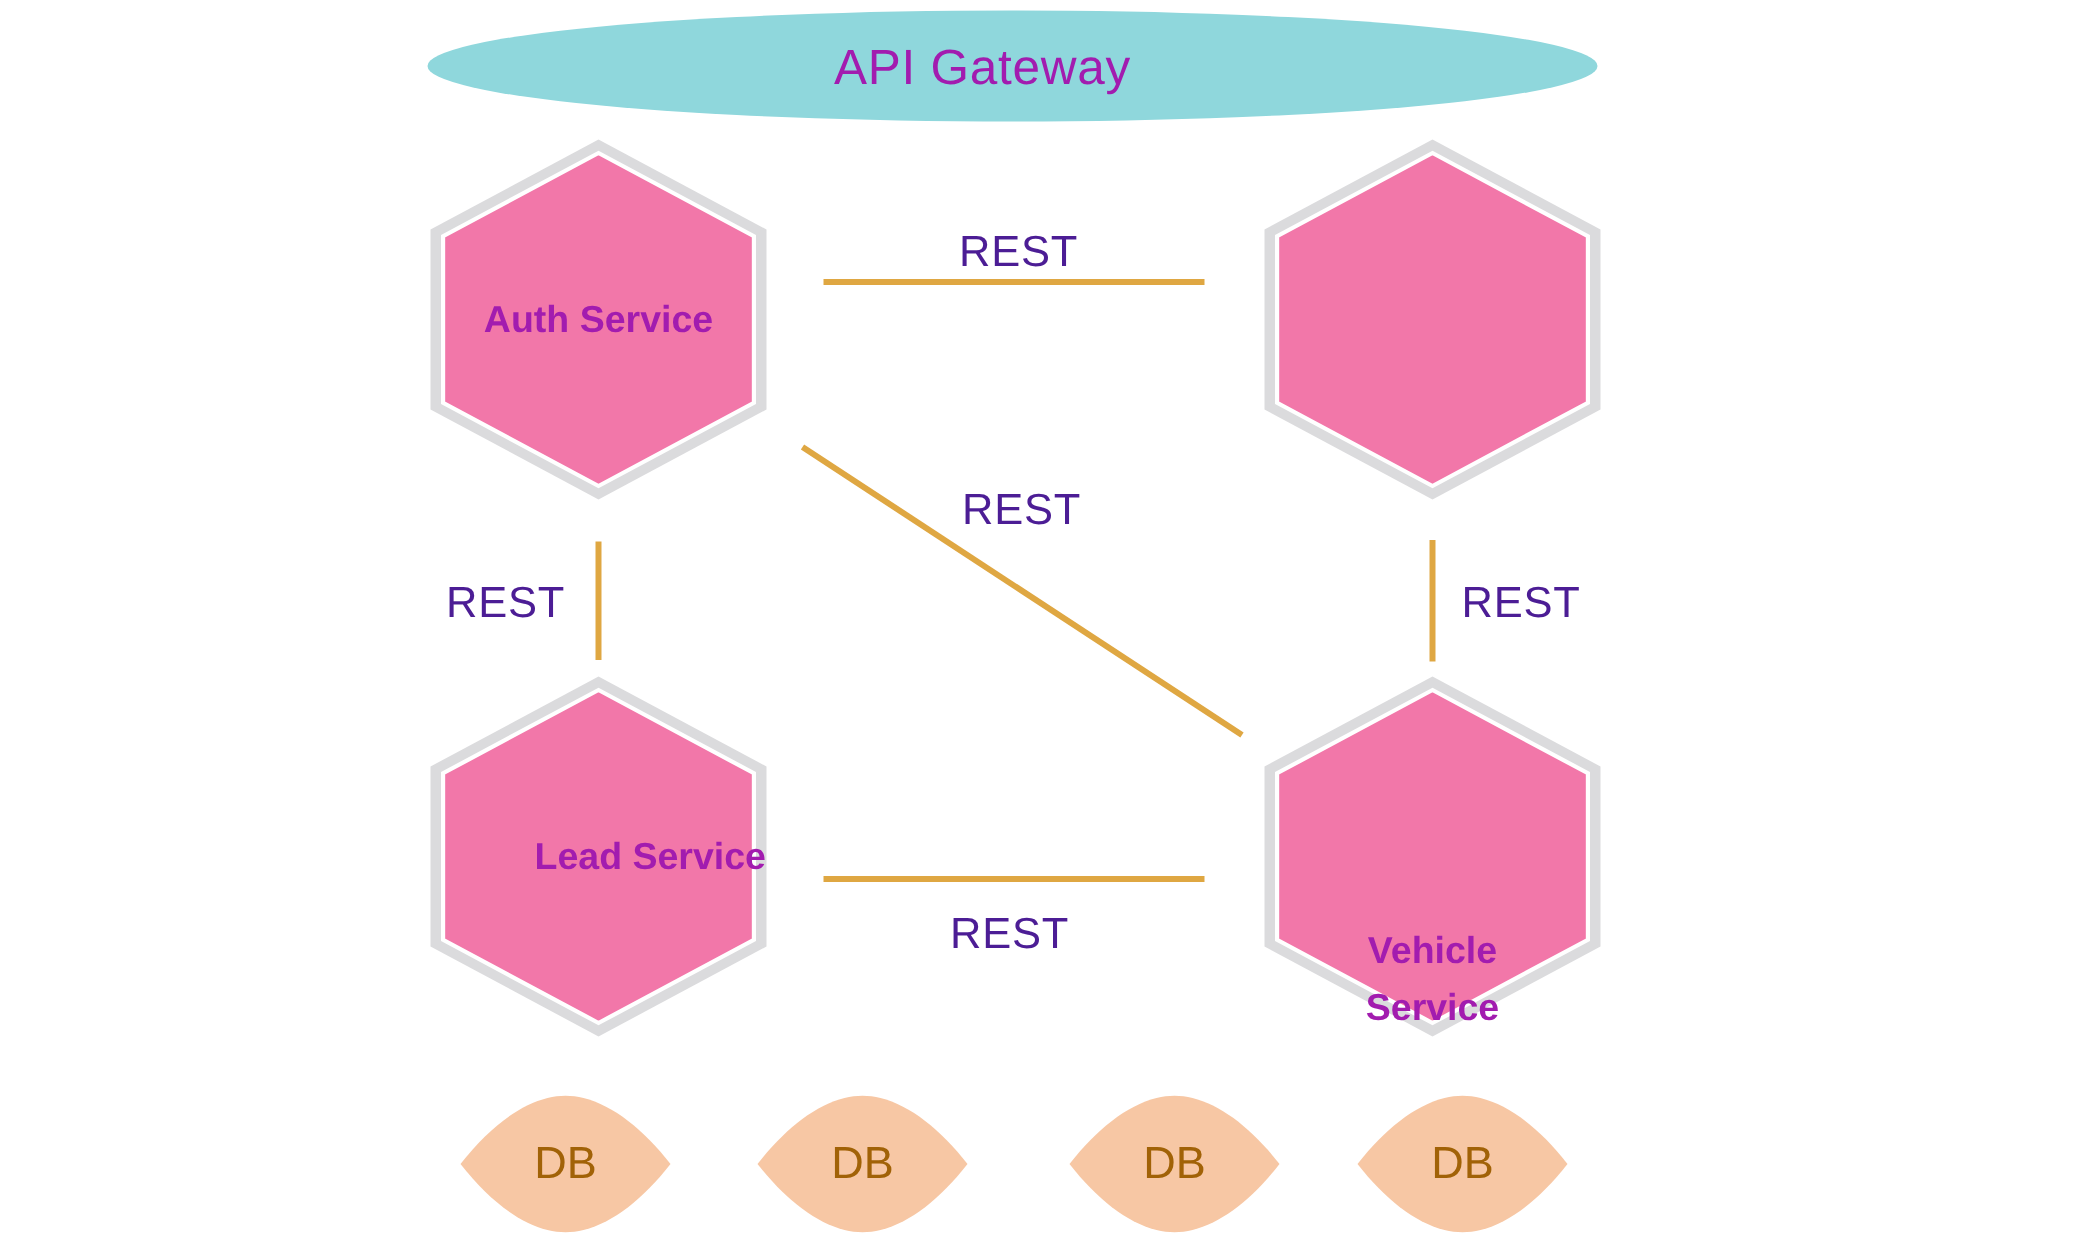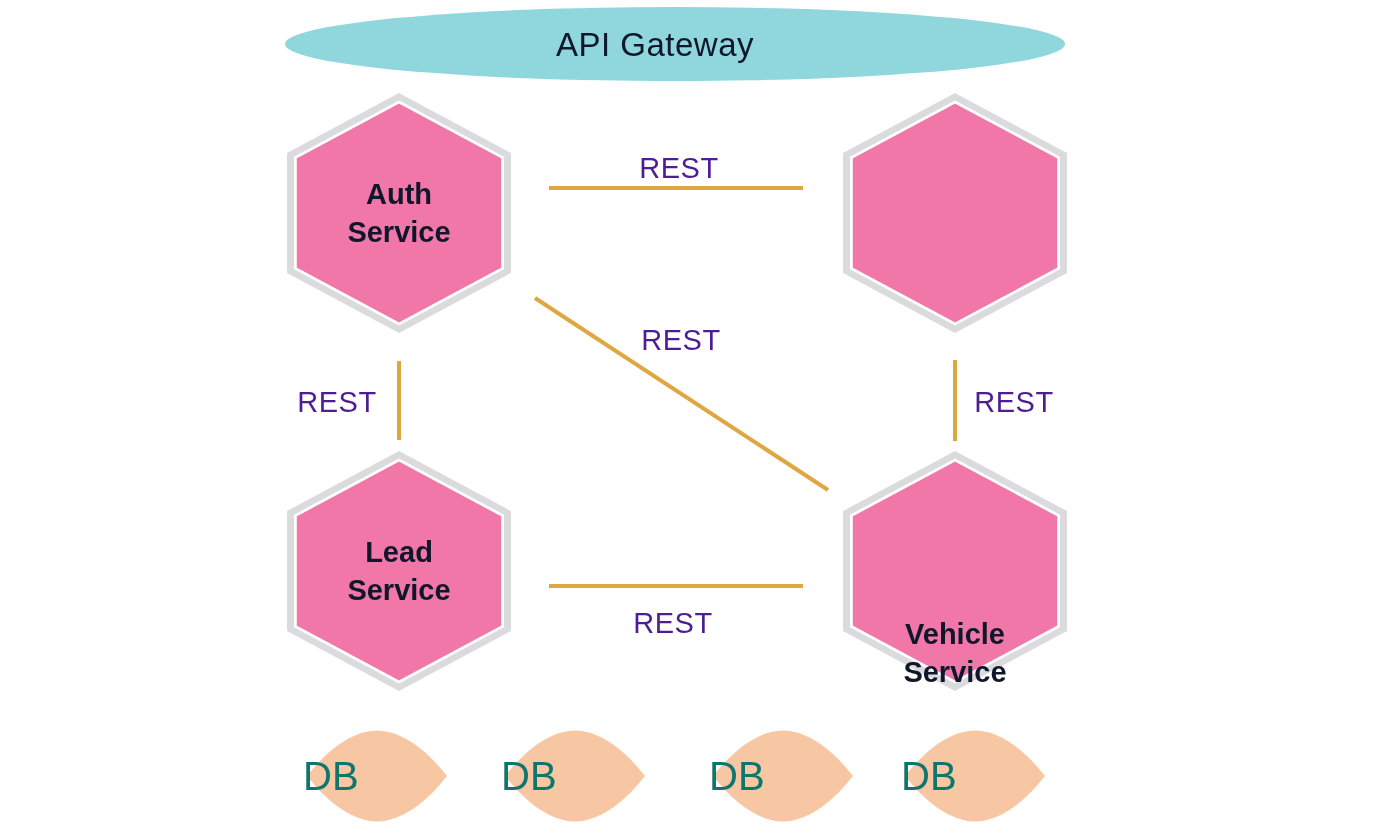--- a/index.html
+++ b/index.html
@@ -11,40 +11,40 @@
     font-family: "Liberation Sans", sans-serif;
     overflow: hidden;
   }
   svg.shapes { position: absolute; left: 0; top: 0; }
   .link { stroke-width: 4; fill: none; }
   .hex-inner { stroke: #ffffff; stroke-width: 3; }
   .label { position: absolute; }
   .api-label {
     left: 455px; top: 26px; width: 400px;
     font-size: 33px; line-height: 38px;
-    color: #0f172a; text-align: center;
+    color: #a21caf; text-align: center;
     letter-spacing: 0.5px;
   }
   .rest-label {
     width: 140px; text-align: center;
     font-size: 29px; line-height: 36px;
     color: #4c1d95; letter-spacing: 0.5px;
   }
   .service-label {
     width: 224px; height: 240px;
     display: flex; align-items: center; justify-content: center;
     text-align: center;
-    color: #0f172a; font-weight: bold;
-    font-size: 29px; line-height: 38px;
+    color: #a21caf; font-weight: bold;
+    font-size: 25px; line-height: 38px;
   }
   .service-label span { display: block; width: 155px; }
   .db-label {
-    width: 148px; text-align: left;
-    font-size: 40px; line-height: 34px;
-    color: #0f766e;
+    width: 148px; text-align: center;
+    font-size: 30px; line-height: 34px;
+    color: #a16207;
   }
 </style>
 </head>
 <body>
 
 <div class="canvas">
 
   <svg class="shapes" width="1390" height="836" viewBox="0 0 1390 836">
 
     <ellipse cx="675" cy="44" rx="390" ry="37" fill="#8FD7DC"></ellipse>
@@ -93,21 +93,21 @@
 
   <div class="label rest-label" style="left:609px; top:150px;">REST</div>
   <div class="label rest-label" style="left:267px; top:384px;">REST</div>
   <div class="label rest-label" style="left:611px; top:322px;">REST</div>
   <div class="label rest-label" style="left:944px; top:384px;">REST</div>
   <div class="label rest-label" style="left:603px; top:605px;">REST</div>
 
   <div class="label service-label" style="left:287px; top:93px;">
     <span>Auth Service</span>
   </div>
-  <div class="label service-label" style="left:287px; top:451px;">
+  <div class="label service-label" style="left:287px; top:451px;justify-content:flex-end;">
     <span>Lead Service</span>
   </div>
   <div class="label service-label" style="left:843px; top:451px;align-items:flex-end;">
     <span>Vehicle Service</span>
   </div>
 
   <div class="label db-label" style="left:303px; top:759px;">DB</div>
   <div class="label db-label" style="left:501px; top:759px;">DB</div>
   <div class="label db-label" style="left:709px; top:759px;">DB</div>
   <div class="label db-label" style="left:901px; top:759px;">DB</div>

